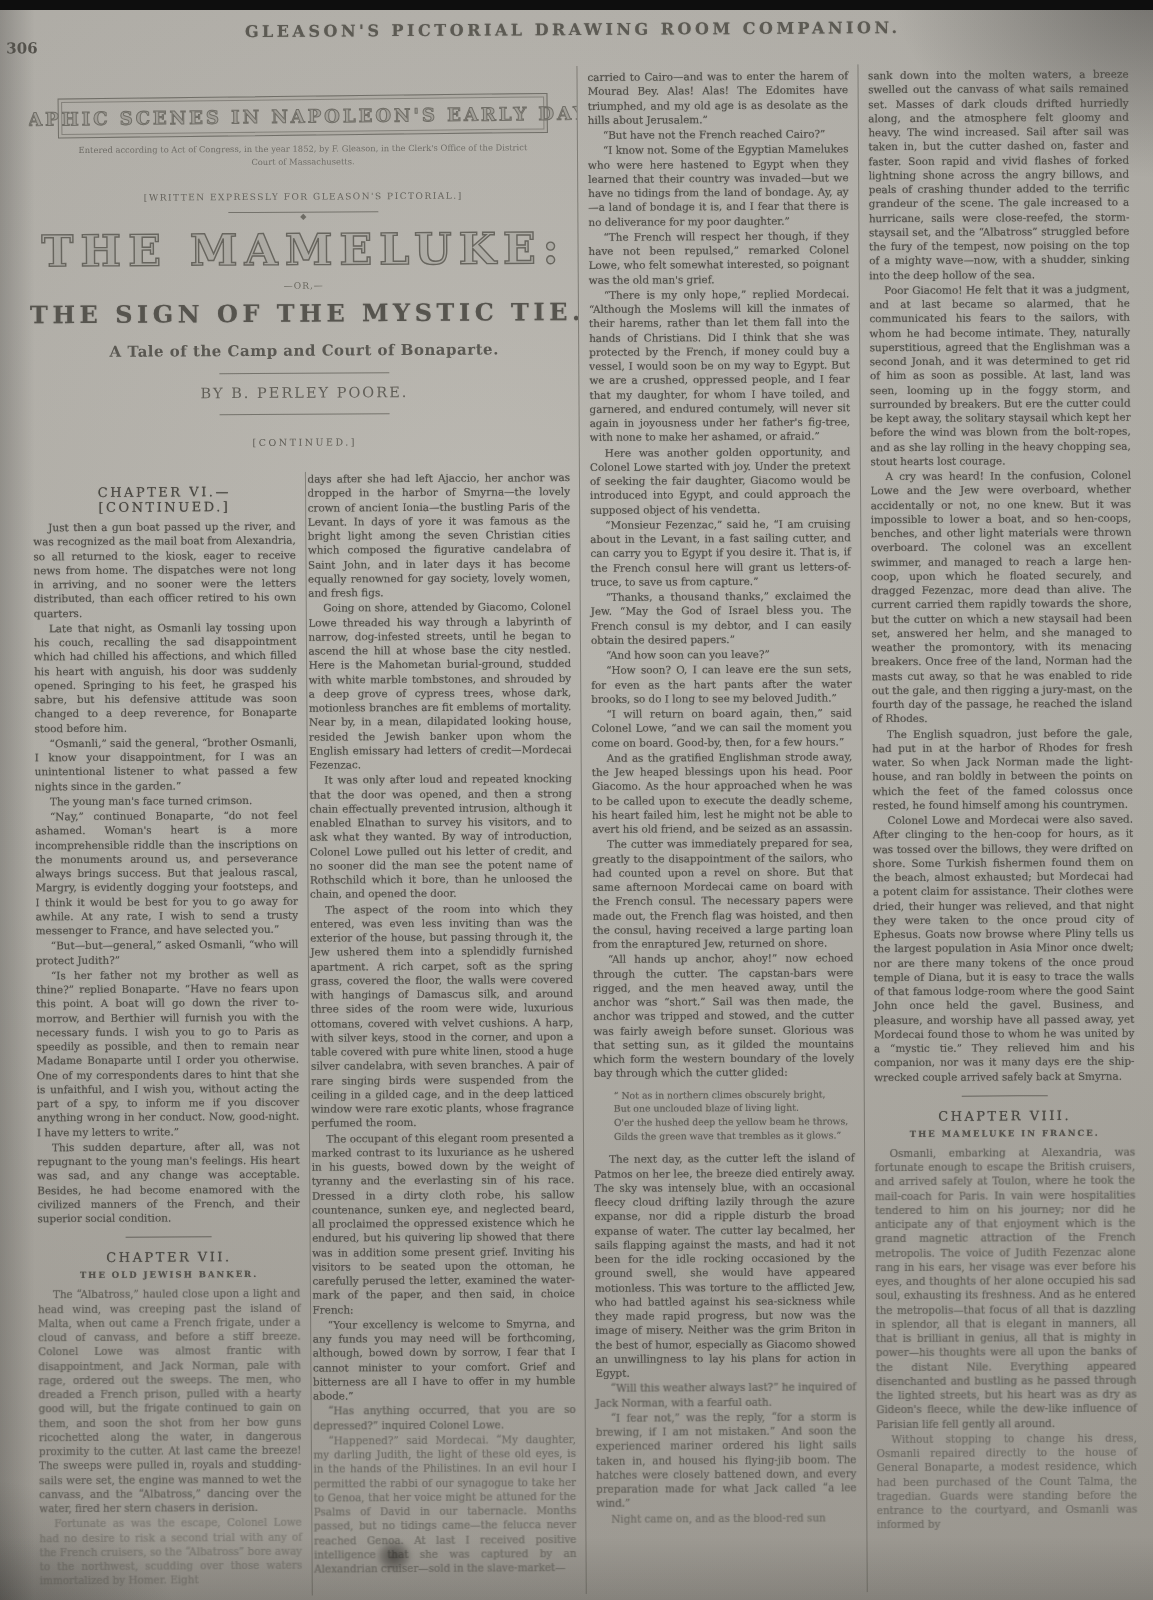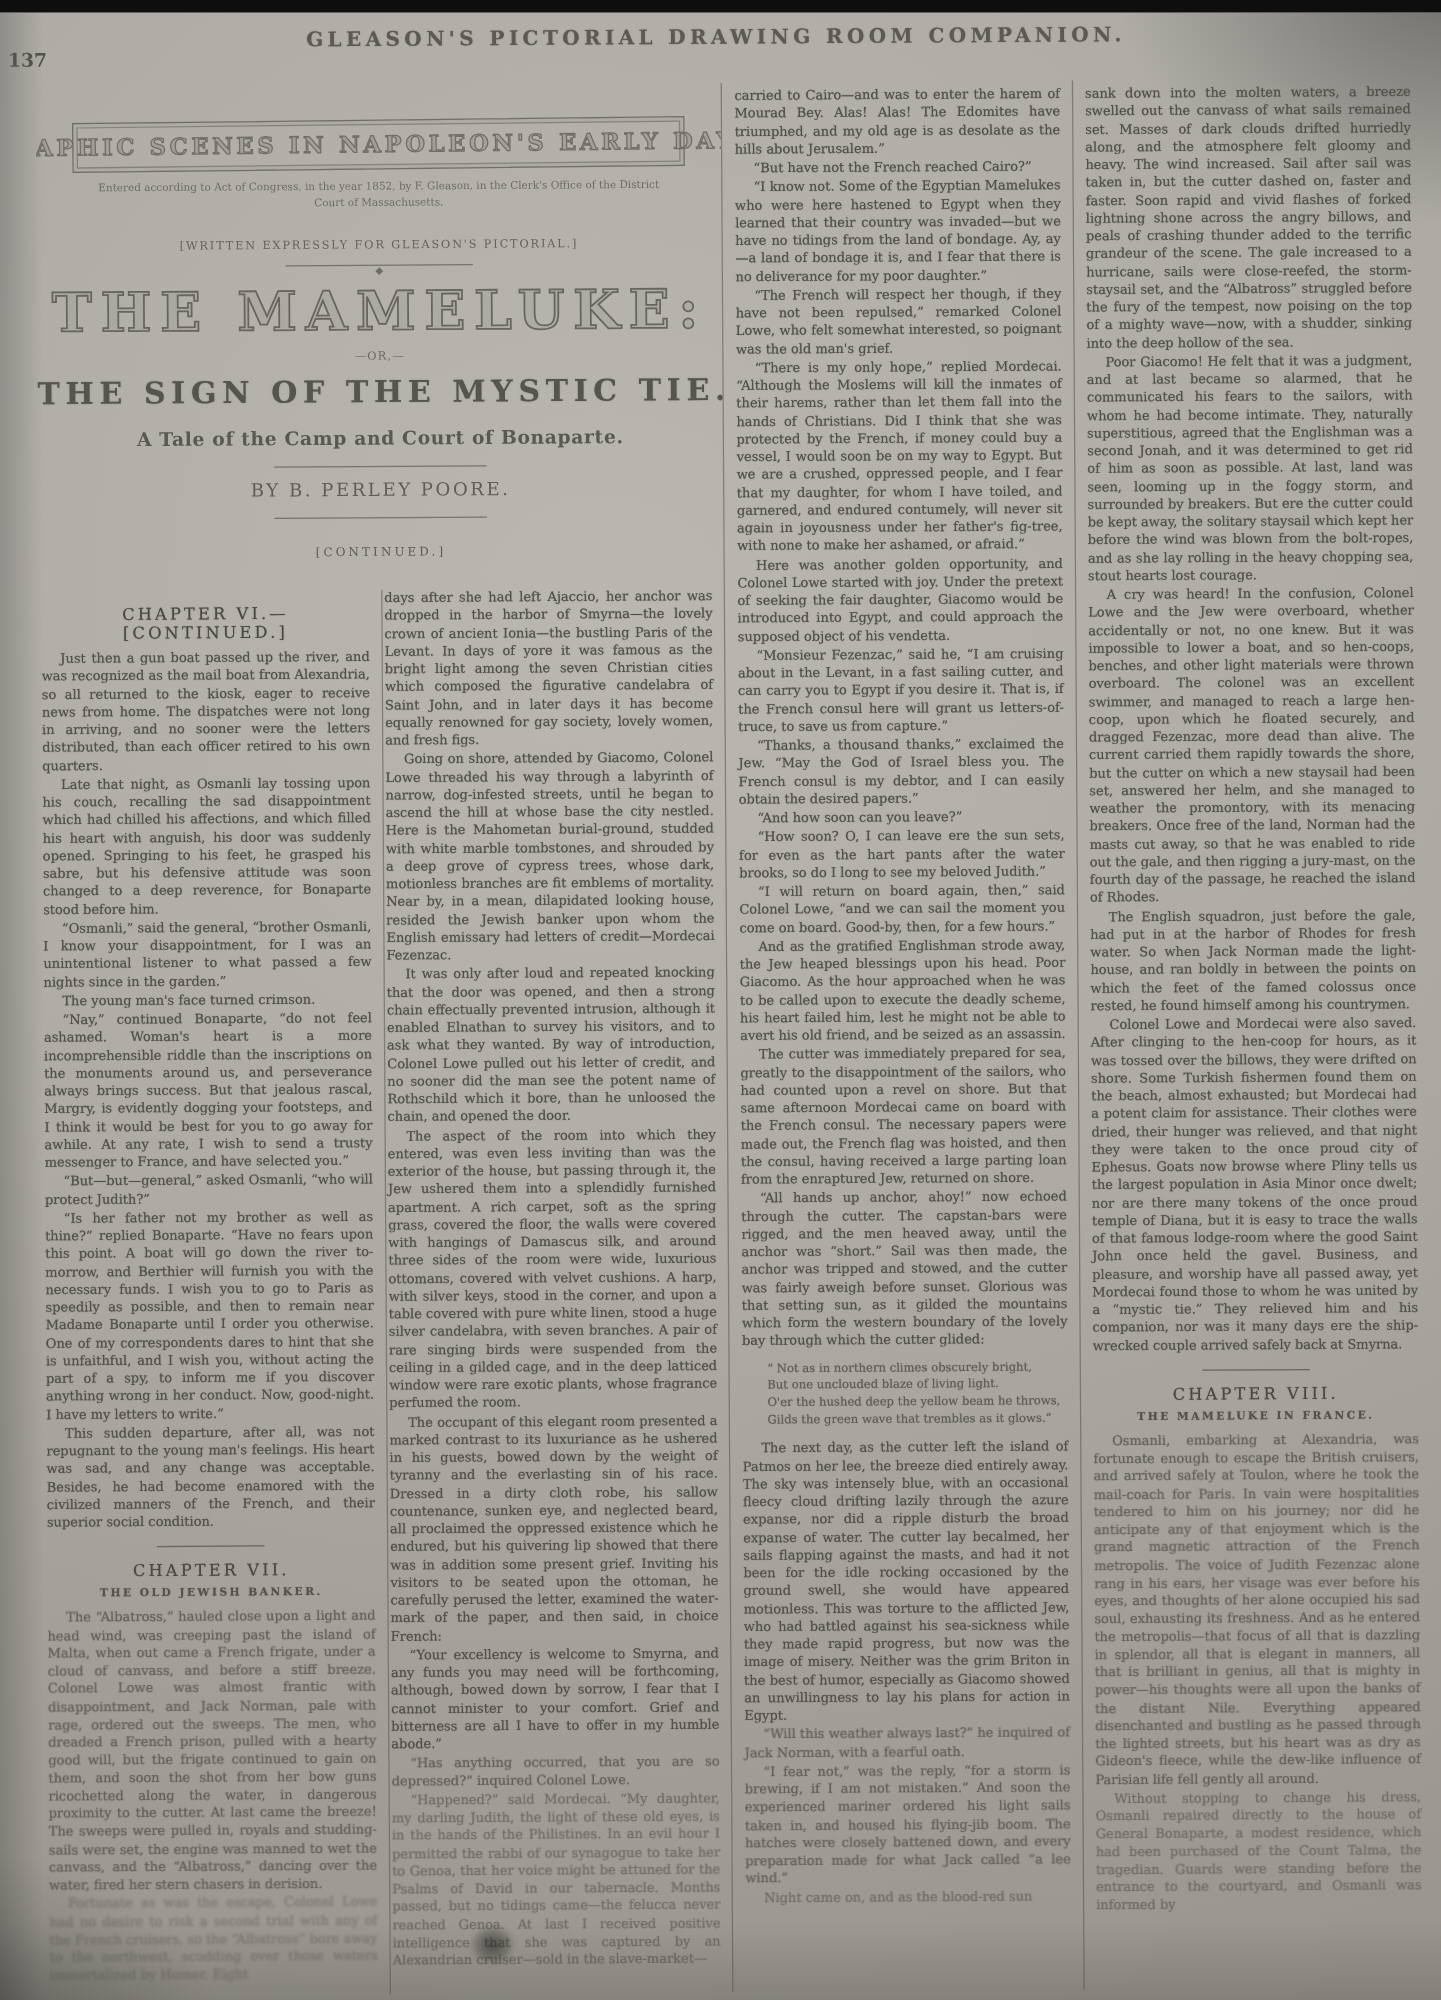--- a/index.html
+++ b/index.html
@@ -54,21 +54,21 @@
     filter:blur(2px);}
 </style>
 </head>
 <body>
 
 <div class="photo">
   <div class="paper">
     <div class="tilt">
 
       <header class="page-header">
-        <div class="page-number">137</div>
+        <div class="page-number">306</div>
         <div class="masthead">GLEASON'S  PICTORIAL  DRAWING  ROOM  COMPANION.</div>
       </header>
 
       <div class="sheet">
 
         <div class="group-left">
           <div class="title-block">
             <div class="banner-box">
               <span class="banner-text">GRAPHIC SCENES IN NAPOLEON'S EARLY DAYS.</span>
             </div>

